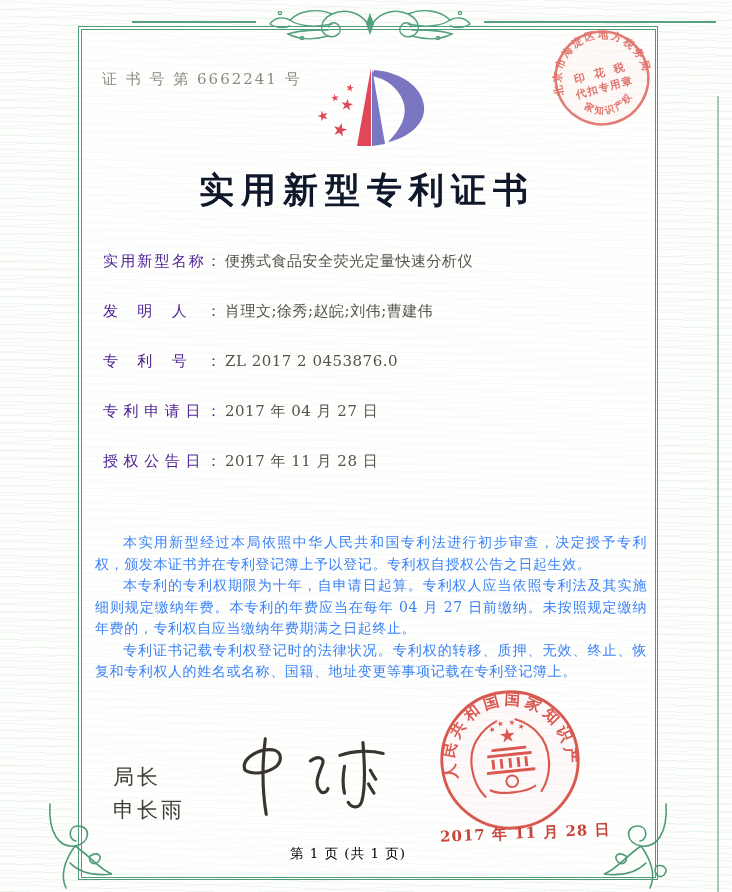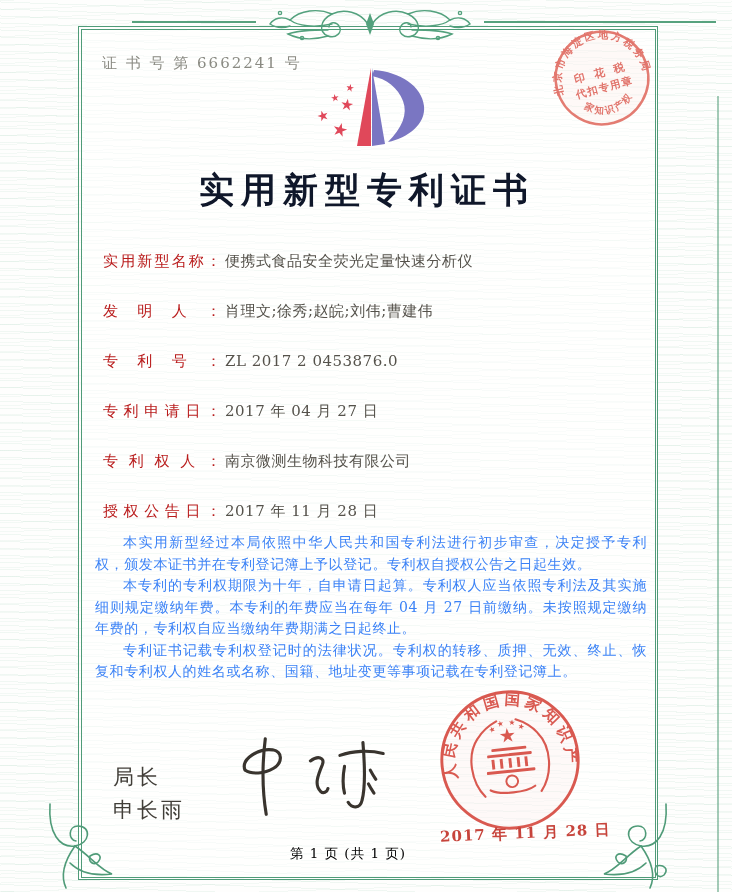--- a/index.html
+++ b/index.html
@@ -27,33 +27,33 @@
   .top-line.left{left:132px; width:124px;}
   .top-line.right{left:484px; width:232px;}
   .right-outer-line{position:absolute; left:717px; top:96px; width:2px; height:796px;
     background:rgba(90,160,125,0.55); z-index:1;}
   .top-ornament{position:absolute; left:250px; top:0px; z-index:2;}
   .corner-flourish{position:absolute; z-index:3;}
   .corner-flourish.right{left:596px; top:796px;}
   .corner-flourish.left{left:40px; top:796px; transform:scaleX(-1);}
 
   .cert-number{
-    position:absolute; left:102px; top:54px; z-index:2;
+    position:absolute; left:102px; top:70px; z-index:2;
     font-size:15px; letter-spacing:2px; color:#8a8a82;
   }
   .logo{position:absolute; left:300px; top:58px; z-index:2;}
   .tax-stamp{position:absolute; left:550px; top:26px; z-index:4; transform:rotate(-15deg);}
   .title{
     position:absolute; left:78px; top:167px; width:578px; z-index:2;
     text-align:center; font-size:35px; font-weight:600; letter-spacing:7px; color:#0f172a;
   }
   .fields{position:absolute; left:103px; top:252px; width:480px; z-index:2;}
   .field-row{height:50px; font-size:15px; color:#55524b; white-space:nowrap;}
   .f-label{
-    display:inline-block; width:118px; color:#b91c1c;
+    display:inline-block; width:118px; color:#4c1d95;
     text-align:justify; text-align-last:justify; vertical-align:top;
   }
   .f-value{letter-spacing:0.5px; padding-left:4px;}
   .body-text{
     position:absolute; left:95px; top:532px; width:552px; z-index:2;
     font-size:14px; line-height:21.5px; color:#3b82f6; text-align:justify; letter-spacing:0.6px;
   }
   .body-text p{margin:0; text-indent:2em;}
   .official{
     position:absolute; left:113px; top:760px; z-index:2;
@@ -156,23 +156,20 @@
       <span class="f-label">实用新型名称：</span><span class="f-value">便携式食品安全荧光定量快速分析仪</span>
     </div>
     <div class="field-row">
       <span class="f-label">发明人：</span><span class="f-value">肖理文;徐秀;赵皖;刘伟;曹建伟</span>
     </div>
     <div class="field-row">
       <span class="f-label">专利号：</span><span class="f-value">ZL 2017 2 0453876.0</span>
     </div>
     <div class="field-row">
       <span class="f-label">专利申请日：</span><span class="f-value">2017 年 04 月 27 日</span>
-    </div>
-    <div class="field-row">
-      <span class="f-label">专利权人：</span><span class="f-value">南京微测生物科技有限公司</span>
     </div>
     <div class="field-row">
       <span class="f-label">授权公告日：</span><span class="f-value">2017 年 11 月 28 日</span>
     </div>
   </div>
 
   <div class="body-text">
     <p>本实用新型经过本局依照中华人民共和国专利法进行初步审查，决定授予专利权，颁发本证书并在专利登记簿上予以登记。专利权自授权公告之日起生效。</p>
     <p>本专利的专利权期限为十年，自申请日起算。专利权人应当依照专利法及其实施细则规定缴纳年费。本专利的年费应当在每年 04 月 27 日前缴纳。未按照规定缴纳年费的，专利权自应当缴纳年费期满之日起终止。</p>
     <p>专利证书记载专利权登记时的法律状况。专利权的转移、质押、无效、终止、恢复和专利权人的姓名或名称、国籍、地址变更等事项记载在专利登记簿上。</p>

